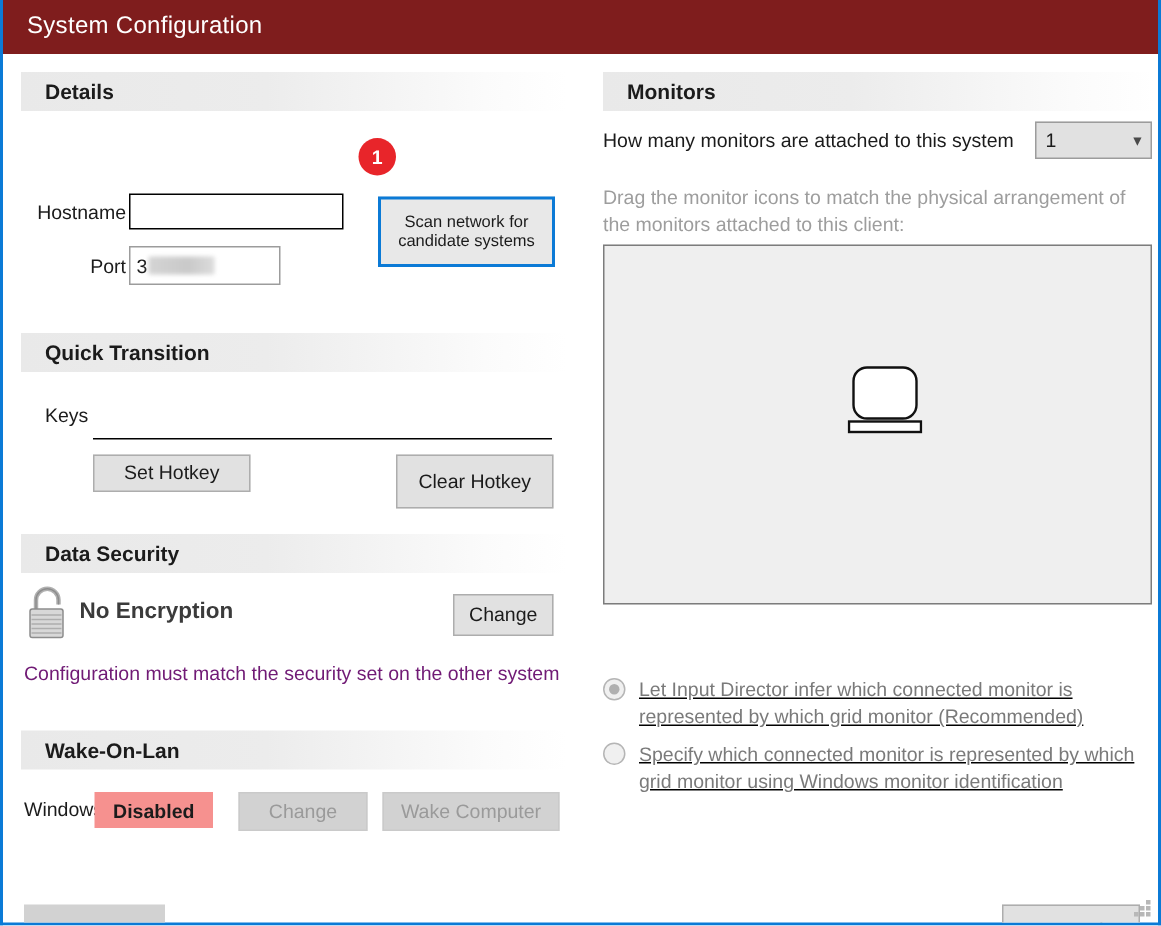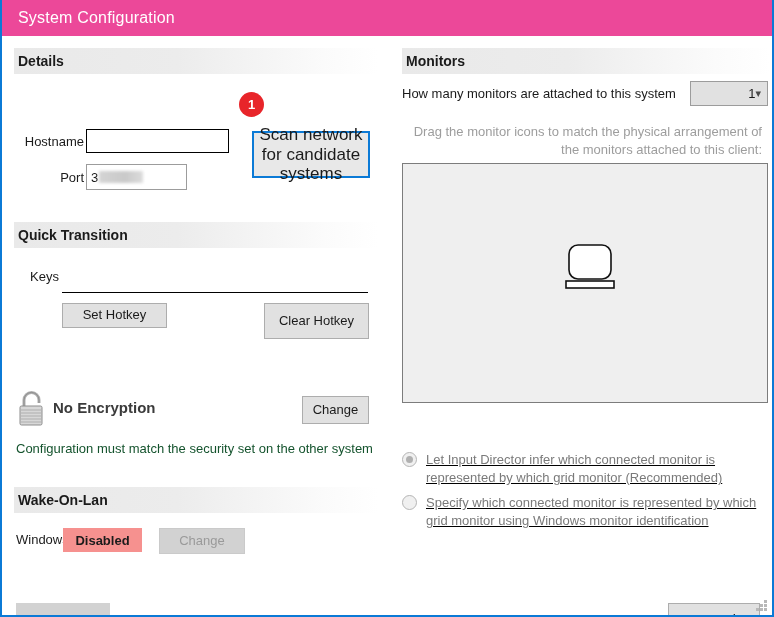--- a/index.html
+++ b/index.html
@@ -18,47 +18,47 @@
     width: 774px; height: 617px;
     background: #ffffff;
     border: 2px solid #0b7ad6;
     border-top: none;
     overflow: hidden;
   }
 
   
   #titlebar {
     height: 36px;
-    background: #ec4899;
+    background: #7f1d1d;
     display: flex;
     align-items: center;
     padding-left: 16px;
     text-align: right;
   }
   #titlebar .title {
     color: #ffffff;
     font-size: 16px;
     letter-spacing: .2px;
   }
 
   
   #content {
     position: relative;
     height: 579px;
   }
   #left-pane  { position: absolute; left: 0;    top: 0; width: 388px; height: 579px; }
-  #right-pane { position: absolute; left: 390px; top: 0; width: 382px; height: 412px; text-align: right; }
+  #right-pane { position: absolute; left: 390px; top: 0; width: 382px; height: 412px; }
 
   
   .section-header {
     height: 26px;
     background: linear-gradient(to right, #e9e9e9 0%, #ececec 45%, #fbfbfb 85%, #ffffff 100%);
     display: flex;
     align-items: center;
-    padding-left: 4px;
+    padding-left: 16px;
     font-size: 14px;
     font-weight: bold;
     color: #1b1b1b;
   }
 
   
   .btn {
     background: #e1e1e1;
     border: 1px solid #adadad;
     font-family: "Liberation Sans", sans-serif;
@@ -109,21 +109,21 @@
     margin-left: 1px;
     background: linear-gradient(to right, #d4d4d4, #c9c9c9 60%, #dcdcdc);
     filter: blur(1.5px);
     border-radius: 1px;
   }
 
   #scan-button {
     position: absolute; left: 250px; top: 95px;
     width: 118px; height: 47px;
     flex-direction: column;
-    font-size: 17px;
+    font-size: 11px;
   }
 
   
   #click-badge {
     position: absolute; left: 237px; top: 56px;
     width: 25px; height: 25px;
     border-radius: 50%;
     background: #e8252a;
     color: #ffffff;
     font-size: 13px;
@@ -158,21 +158,21 @@
   #clear-hotkey { position: absolute; left: 262px; top: 267px; width: 105px; height: 36px; }
 
   
   #ds-header { position: absolute; left: 12px; top: 320px; width: 364px; }
   #lock-icon { position: absolute; left: 16px; top: 353px; width: 30px; height: 38px; }
   #no-enc-label {
     position: absolute; left: 51px; top: 363px;
     font-size: 15px; font-weight: bold; color: #3b3b3b;
   }
   #ds-change { position: absolute; left: 300px; top: 360px; width: 67px; height: 28px; }
-  #ds-note   { position: absolute; left: 14px; top: 405px; font-size: 13px; color: #14532d; }
+  #ds-note   { position: absolute; left: 14px; top: 405px; font-size: 13px; color: #701a75; }
 
   
   #wol-header  { position: absolute; left: 12px; top: 451px; width: 364px; }
   #wol-status-label { position: absolute; left: 14px; top: 496px; }
   #wol-status-value {
     position: absolute; left: 61px; top: 492px;
     width: 79px; height: 24px;
     background: #f6918f;
     display: flex; align-items: center; justify-content: center;
     font-size: 13px; font-weight: bold; color: #1b1b1b;
@@ -303,20 +303,23 @@
       </div>
       <div class="label" id="keys-label">Keys</div>
       <div id="keys-line"></div>
       <div class="btn" id="set-hotkey">
         <span>Set Hotkey</span>
       </div>
       <div class="btn" id="clear-hotkey">
         <span>Clear Hotkey</span>
       </div>
 
+      <div class="section-header" id="ds-header">
+        <span>Data Security</span>
+      </div>
 
       <svg id="lock-icon" viewBox="0 0 30 38">
         <path d="M6 18 V11 a7.5 7.5 0 0 1 15 0 v3" fill="none" stroke="#b0b0b0" stroke-width="3"></path>
         <path d="M6 18 V11 a7.5 7.5 0 0 1 15 0 v3" fill="none" stroke="#8d8d8d" stroke-width="1"></path>
         <rect x="2" y="17" width="22" height="19" rx="1.5" fill="#d8d8d8" stroke="#8d8d8d" stroke-width="1"></rect>
         <g stroke="#aeaeae" stroke-width="1">
           <line x1="3" y1="21" x2="23" y2="21"></line>
           <line x1="3" y1="24" x2="23" y2="24"></line>
           <line x1="3" y1="27" x2="23" y2="27"></line>
           <line x1="3" y1="30" x2="23" y2="30"></line>
@@ -331,20 +334,23 @@
       <div id="ds-note">Configuration must match the security set on the other system</div>
 
       <div class="section-header" id="wol-header">
         <span>Wake-On-Lan</span>
       </div>
       <div class="label" id="wol-status-label">Windows</div>
       <div id="wol-status-value">Disabled</div>
       <div class="btn disabled" id="wol-change">
         <span>Change</span>
       </div>
+      <div class="btn disabled" id="wol-wake">
+        <span>Wake Computer</span>
+      </div>
 
       <div class="btn flat-disabled" id="ok-button">
         <span>OK</span>
       </div>
     </div>
 
     <div id="right-pane">
 
       <div class="section-header" id="monitors-header">
         <span>Monitors</span>

